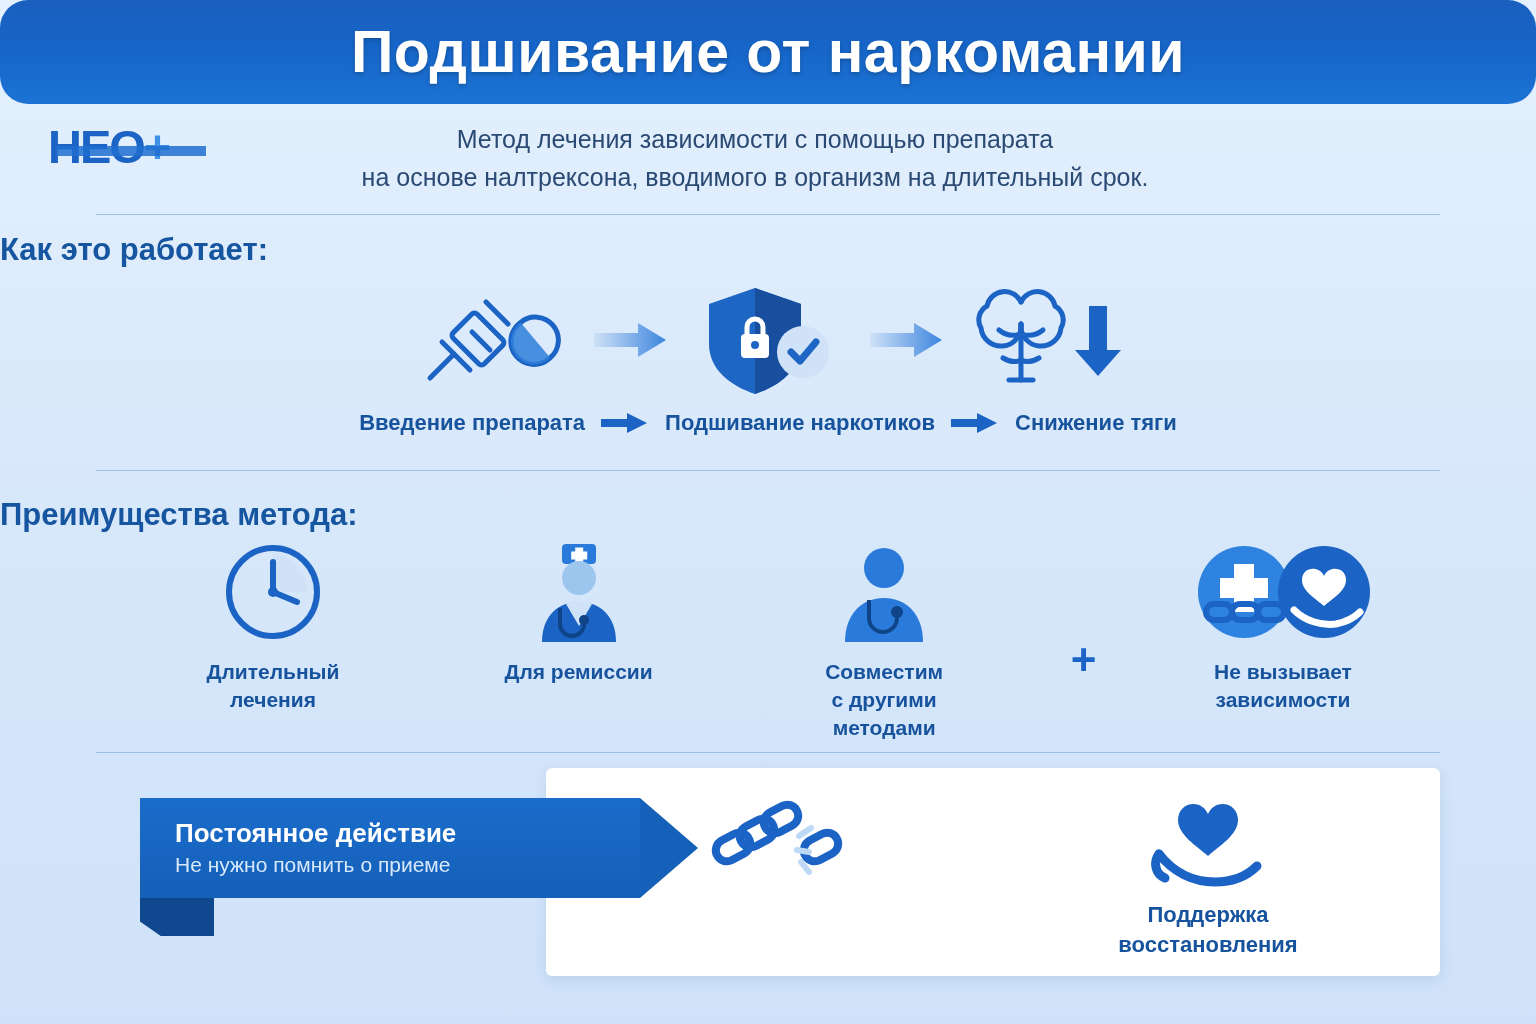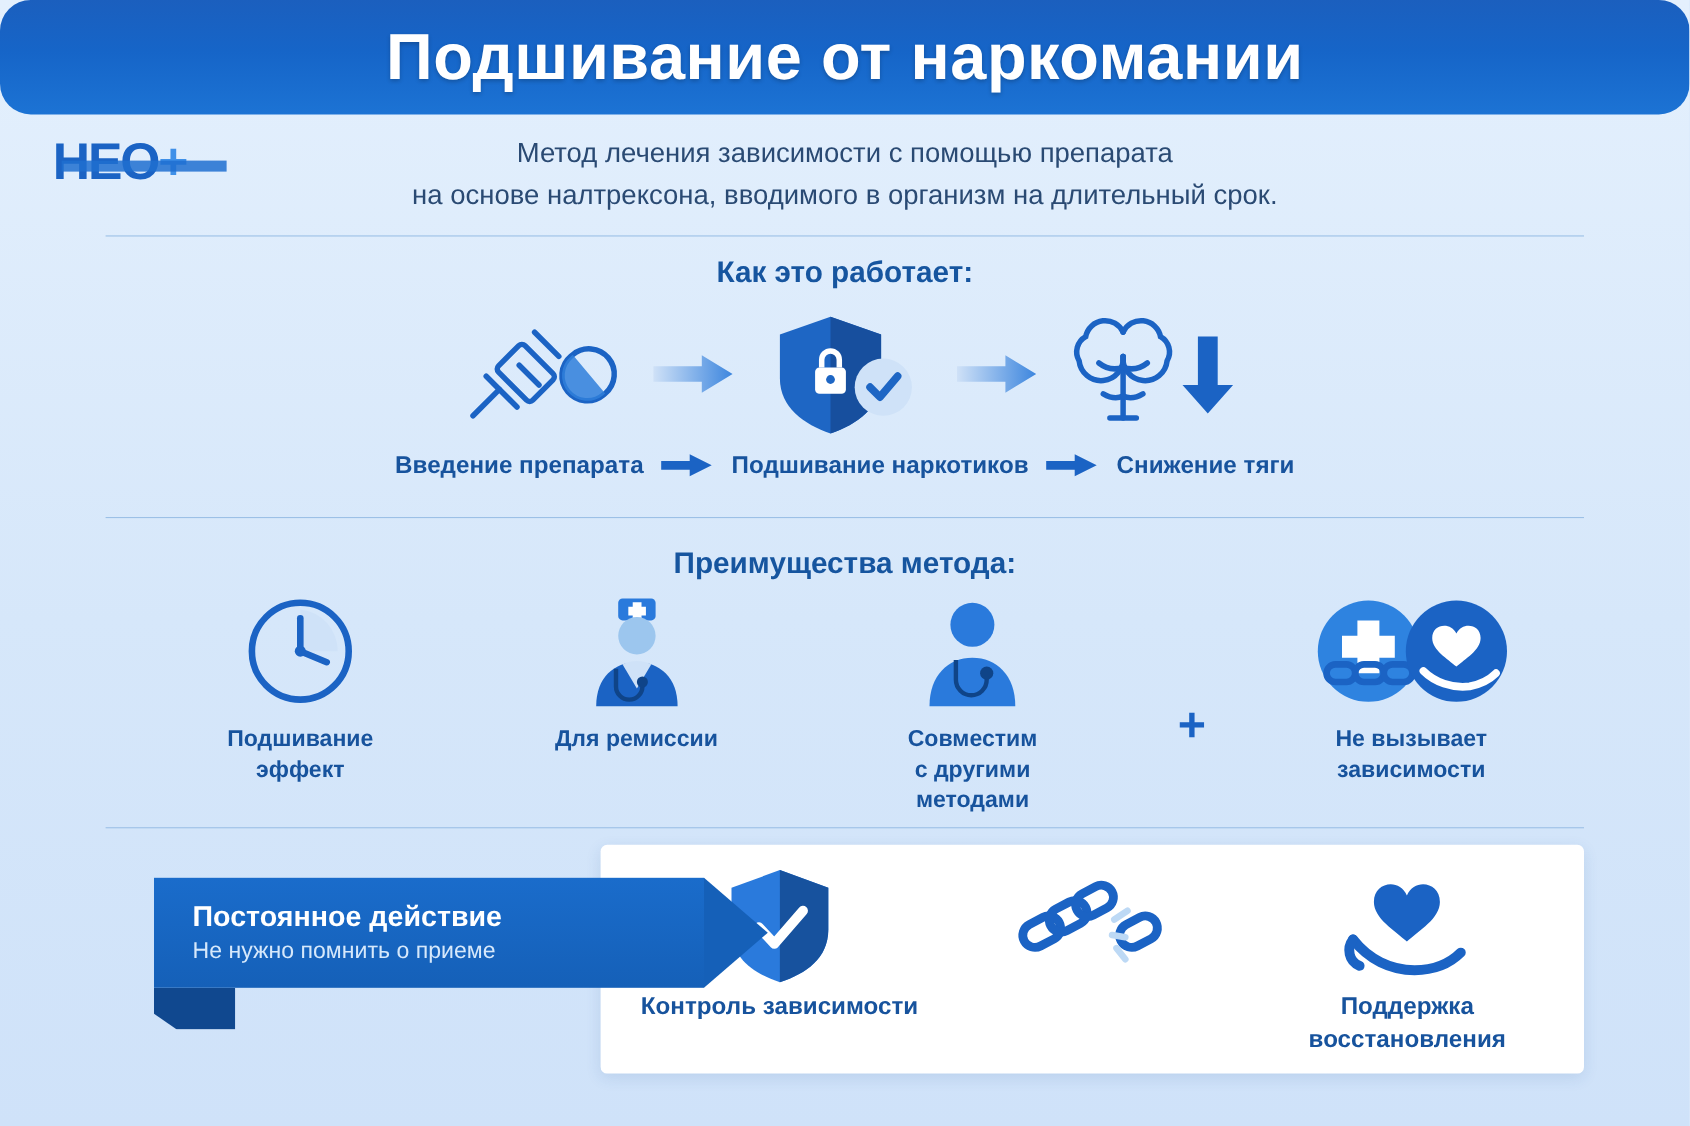--- a/index.html
+++ b/index.html
@@ -70,21 +70,21 @@
   }
   .logo-plus {
     color: #3f90e8;
     font-weight: bold;
   }
 
   
   .subtitle {
     position: absolute;
     top: 120px;
-    left: 286px;
+    left: 273px;
     width: 964px;
     text-align: center;
     color: #2a4a73;
     font-size: 25px;
     line-height: 38px;
   }
 
   
   .divider {
     position: absolute;
@@ -94,23 +94,22 @@
     background: #9cc0e6;
   }
   .divider.d1 { top: 214px; }
   .divider.d2 { top: 470px; }
   .divider.d3 { top: 752px; }
 
   
   .section-title {
     position: absolute;
     width: 1536px;
-    text-align: center;
     color: #16559f;
-    font-size: 27px;
+    font-size: 31px;
     font-weight: bold;
   }
   .section-title.t1 { top: 232px; }
   .section-title.t2 { top: 497px; }
 
   
   .how-icons {
     position: absolute;
     top: 282px;
     left: 0;
@@ -410,21 +409,21 @@
     <div class="benefit">
       <div class="benefit-icon">
         <svg width="104" height="104" viewBox="0 0 104 104">
           <circle cx="52" cy="52" r="44" fill="none" stroke="#1b63c4" stroke-width="6"></circle>
           <path d="M52 52 L52 14 A38 38 0 0 1 86 52 Z" fill="#cfe2f8"></path>
           <line x1="52" y1="52" x2="52" y2="22" stroke="#1b63c4" stroke-width="6" stroke-linecap="round"></line>
           <line x1="52" y1="52" x2="76" y2="62" stroke="#1b63c4" stroke-width="6" stroke-linecap="round"></line>
           <circle cx="52" cy="52" r="5" fill="#1b63c4"></circle>
         </svg>
       </div>
-      <div class="benefit-label">Подшивание эффект</div>
+      <div class="benefit-label">Длительный лечения</div>
     </div>
 
 
     <div class="benefit">
       <div class="benefit-icon">
         <svg width="118" height="108" viewBox="0 0 118 108">
           <rect x="42" y="6" width="34" height="20" rx="4" fill="#2a7adc"></rect>
           <path d="M54 10 h10 v5 h5 v10 h-5 v5 h-10 v-5 h-5 v-10 h5 z" fill="#ffffff" transform="scale(0.8) translate(15 2)"></path>
           <circle cx="59" cy="40" r="17" fill="#9cc6ee"></circle>
           <path d="M22 104 c0 -26 16 -40 37 -40 c21 0 37 14 37 40 z" fill="#1b63c4"></path>
@@ -473,30 +472,20 @@
     </div>
 
   </div>
 
   <div class="divider d3"></div>
 
   <div class="bottom-card"></div>
 
   <div class="bottom-items">
 
-    <div class="bottom-item">
-      <div class="bottom-icon">
-        <svg width="104" height="110" viewBox="0 0 104 110">
-          <path d="M52 4 L96 20 V58 C96 84 76 98 52 106 C28 98 8 84 8 58 V20 Z" fill="#2a7adc"></path>
-          <path d="M52 4 L96 20 V58 C96 84 76 98 52 106 Z" fill="#17529e"></path>
-          <path d="M33 56 l14 15 l26 -30" fill="none" stroke="#ffffff" stroke-width="9" stroke-linecap="round" stroke-linejoin="round"></path>
-        </svg>
-      </div>
-      <div class="bottom-label">Контроль зависимости</div>
-    </div>
 
     <div class="bottom-item">
       <div class="bottom-icon">
         <svg width="150" height="100" viewBox="0 0 150 100">
           <g stroke="#1b63c4" stroke-width="8" fill="none" stroke-linecap="round">
             <rect x="10" y="44" width="36" height="22" rx="11" transform="rotate(-28 28 55)"></rect>
             <rect x="34" y="30" width="36" height="22" rx="11" transform="rotate(-28 52 41)"></rect>
             <rect x="58" y="16" width="36" height="22" rx="11" transform="rotate(-28 76 27)"></rect>
             <rect x="98" y="44" width="36" height="22" rx="11" transform="rotate(-28 116 55)"></rect>
           </g>

